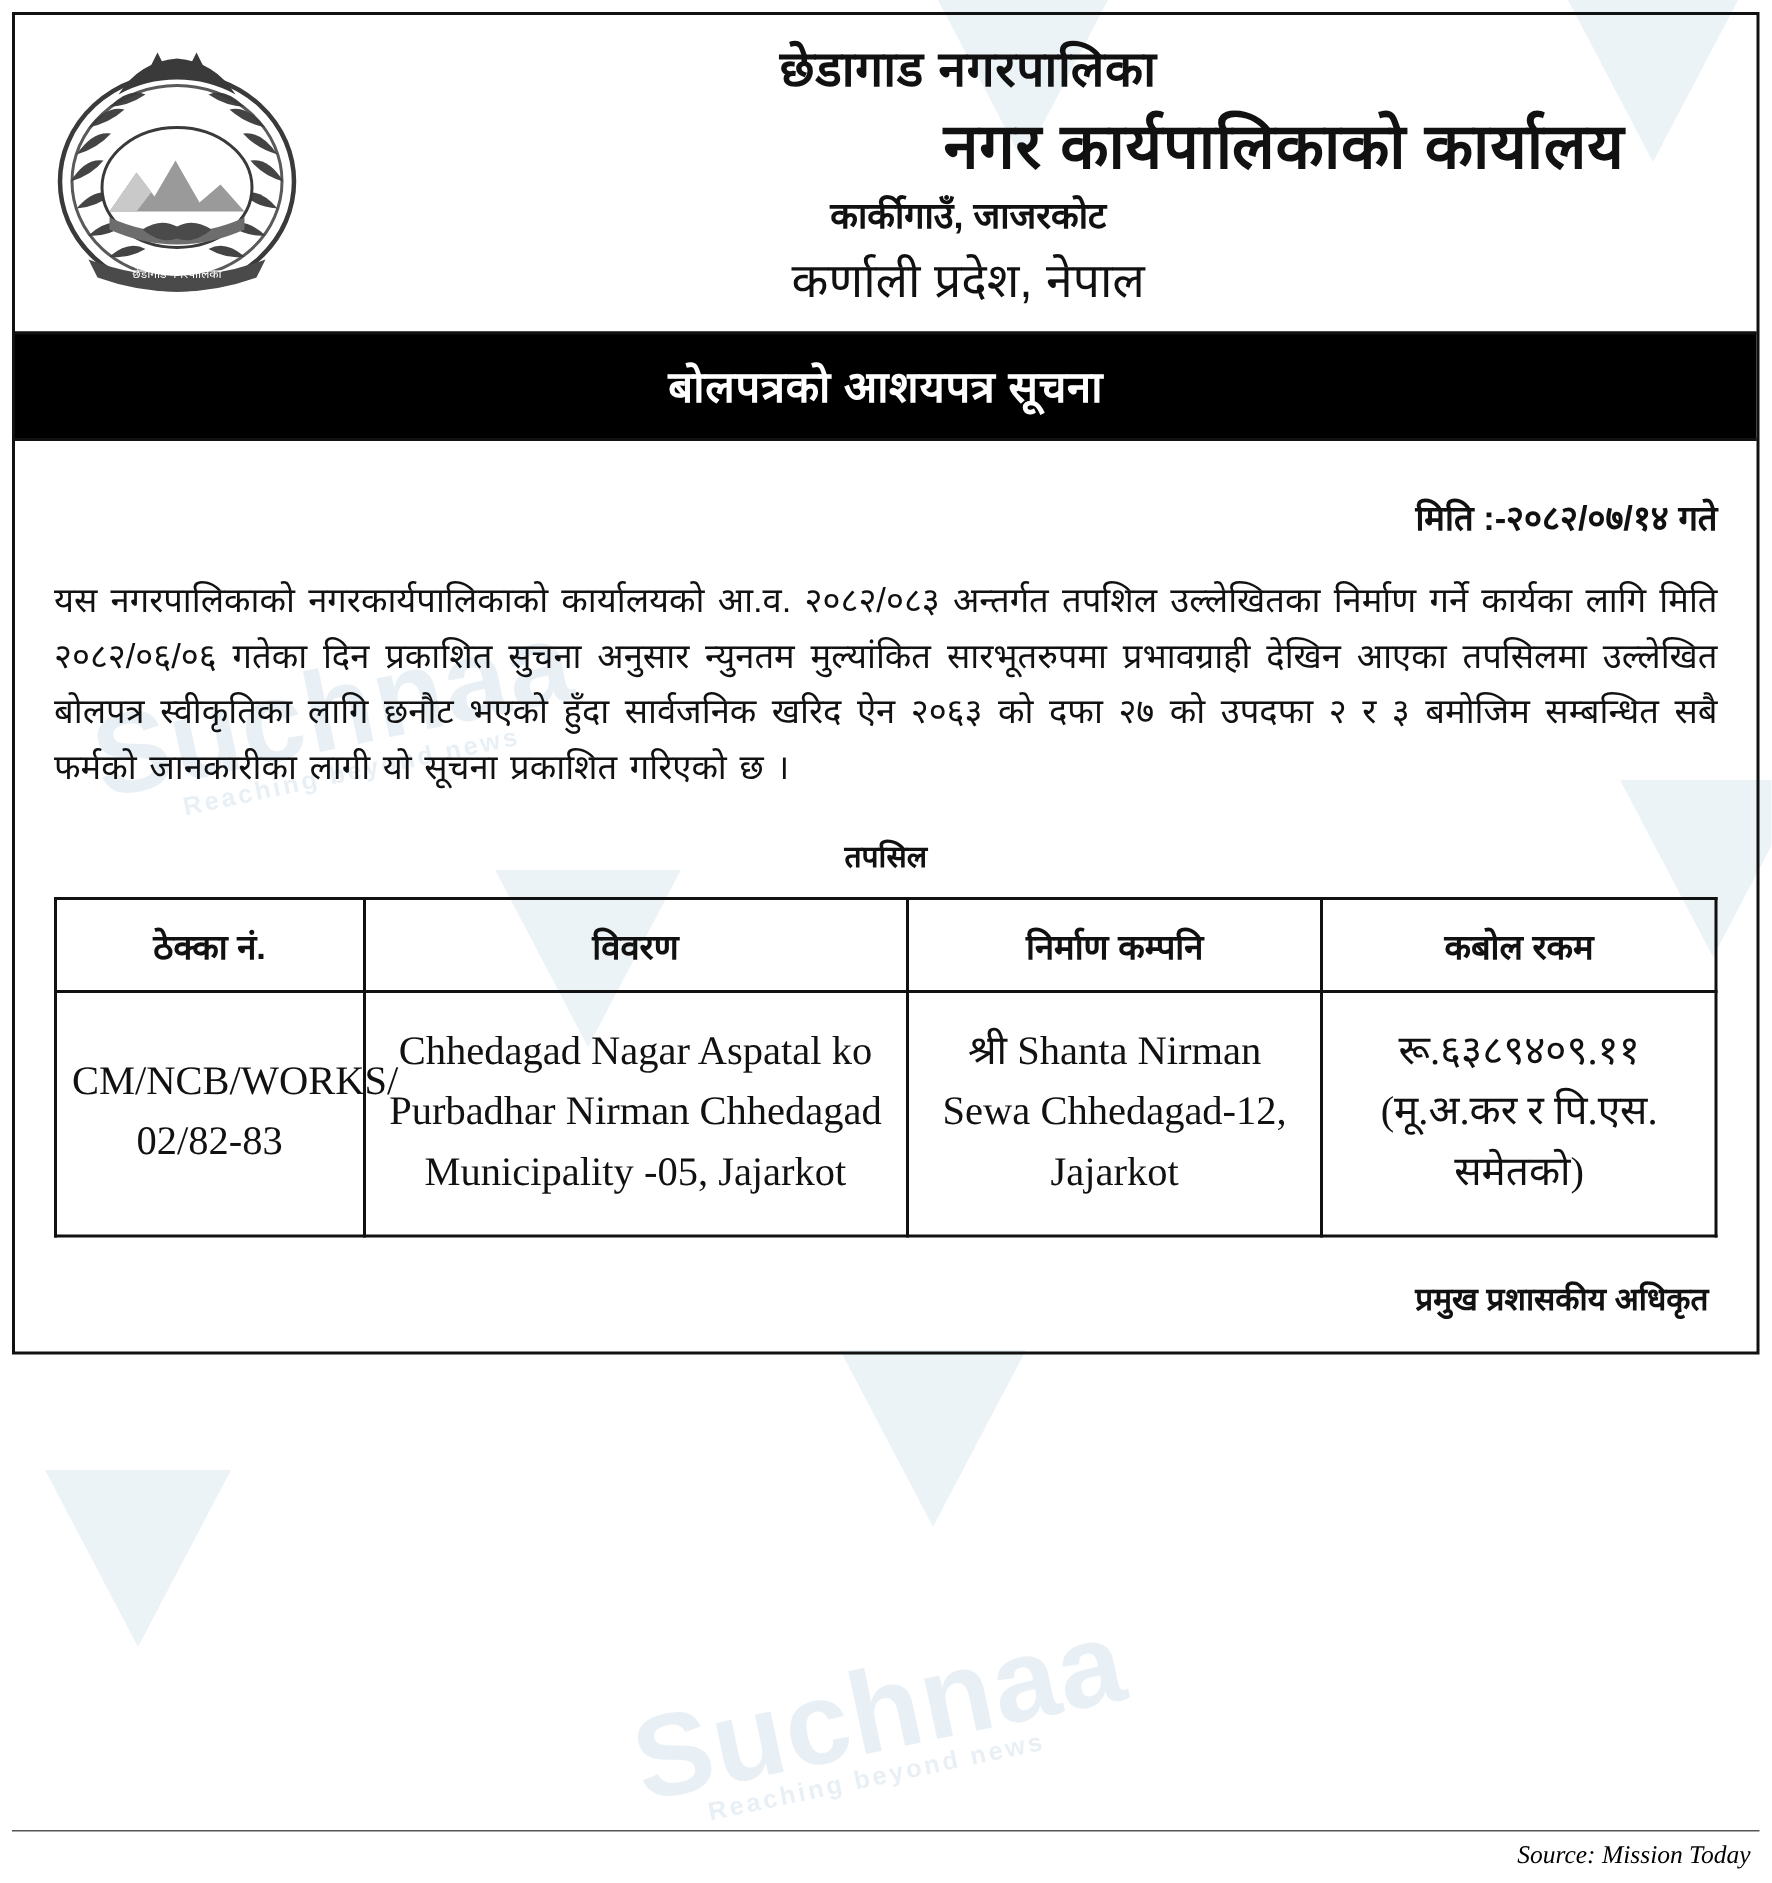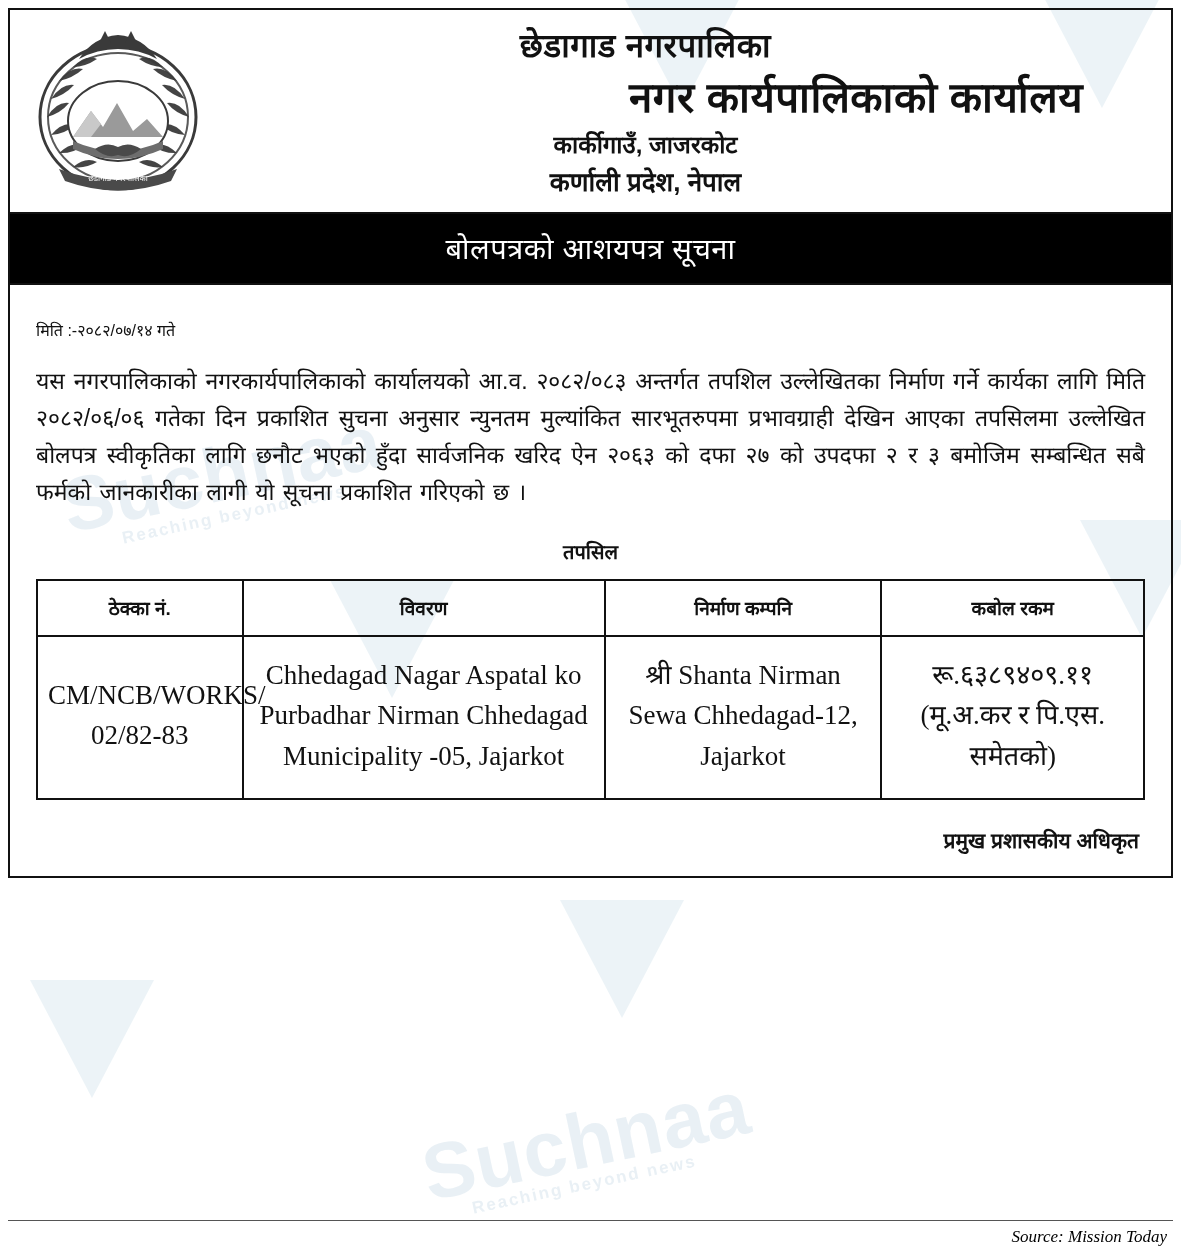--- a/index.html
+++ b/index.html
@@ -99,48 +99,48 @@
     line-height: 1.38;
     letter-spacing: 0.5px;
     text-align: right;
   }
   .org-line3 {
     font-size: 24px;
     font-weight: bold;
     line-height: 1.5;
   }
   .org-line4 {
-    font-size: 26px;
-    font-weight: bold;
+    font-size: 32px;
+    font-weight: normal;
     line-height: 1.5;
   }
 
   
   .title-bar {
     background: #000;
     color: #fff;
     text-align: center;
     padding: 14px 0 16px 0;
     border-top: 2px solid #111;
     border-bottom: 2px solid #111;
   }
   .title-bar .t {
     font-size: 29px;
-    font-weight: normal;
+    font-weight: bold;
     letter-spacing: 0.5px;
   }
 
   
   .body-wrap {
     padding: 22px 26px 18px 26px;
   }
   .date-line {
-    text-align: left;
-    font-size: 16px;
-    font-weight: normal;
+    text-align: right;
+    font-size: 23px;
+    font-weight: bold;
     margin: 12px 0 22px 0;
   }
   .para {
     font-size: 23px;
     line-height: 1.62;
     text-align: justify;
     text-align-last: left;
     word-spacing: 2px;
   }
   .tapsil {
@@ -155,21 +155,21 @@
     width: 100%;
     border-collapse: collapse;
     table-layout: fixed;
   }
   table.detail th, table.detail td {
     border: 2px solid #111;
     text-align: center;
     vertical-align: middle;
   }
   table.detail th {
-    font-size: 19px;
+    font-size: 23px;
     font-weight: bold;
     padding: 14px 22px;
   }
   table.detail td {
     font-family: "Liberation Serif", serif;
     font-size: 27px;
     line-height: 1.5;
     padding: 18px 10px 22px 10px;
   }
   td.col-amount { font-family: "Liberation Sans", sans-serif; font-size: 23px; line-height: 1.6; }

